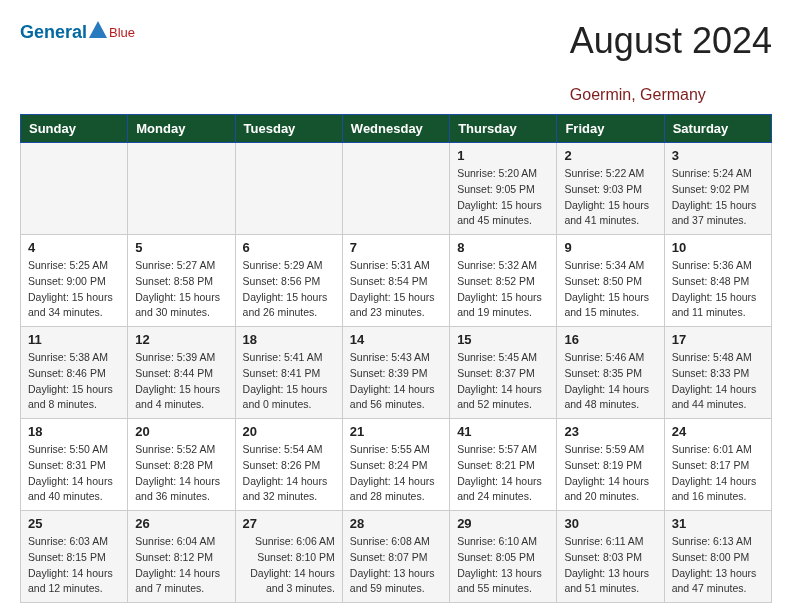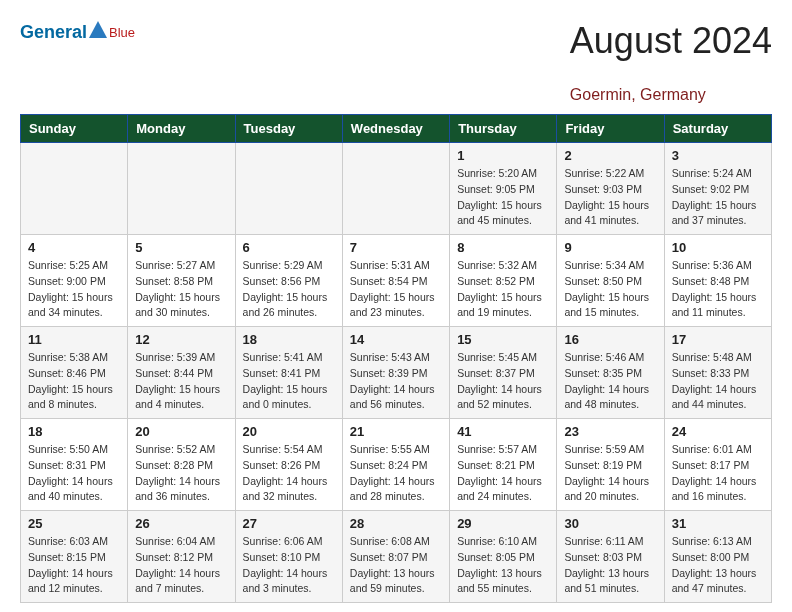--- a/index.html
+++ b/index.html
@@ -299,21 +299,21 @@
         </td>
         <td>
           <span class="day-number">26</span>
           <div class="cell-content" style="white-space: pre-line;">Sunrise: 6:04 AM
 Sunset: 8:12 PM
 Daylight: 14 hours
 and 7 minutes.</div>
         </td>
         <td>
           <span class="day-number">27</span>
-          <div class="cell-content" style="white-space: pre-line;">Sunrise: 6:06 AM
+          <div class="cell-content" style="white-space: pre-line; text-align: right;">Sunrise: 6:06 AM
 Sunset: 8:10 PM
 Daylight: 14 hours
 and 3 minutes.</div>
         </td>
         <td>
           <span class="day-number">28</span>
           <div class="cell-content" style="white-space: pre-line;">Sunrise: 6:08 AM
 Sunset: 8:07 PM
 Daylight: 13 hours
 and 59 minutes.</div>

